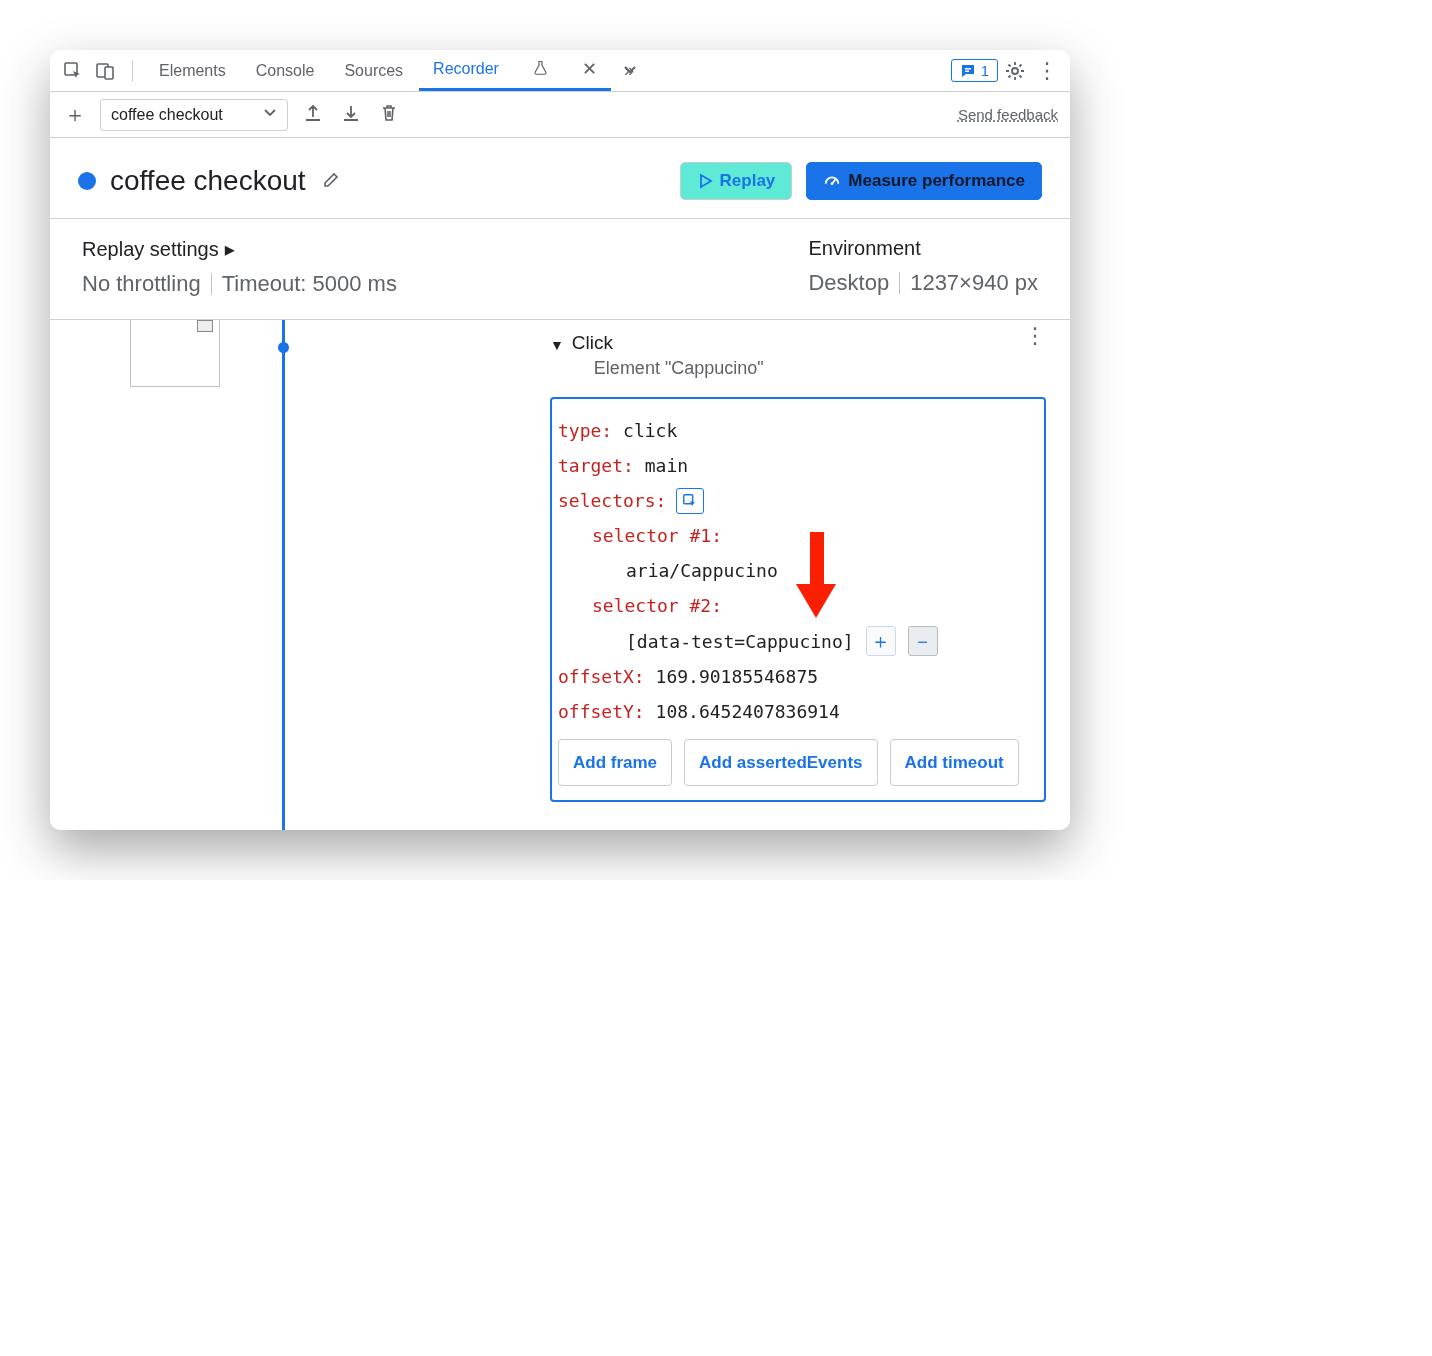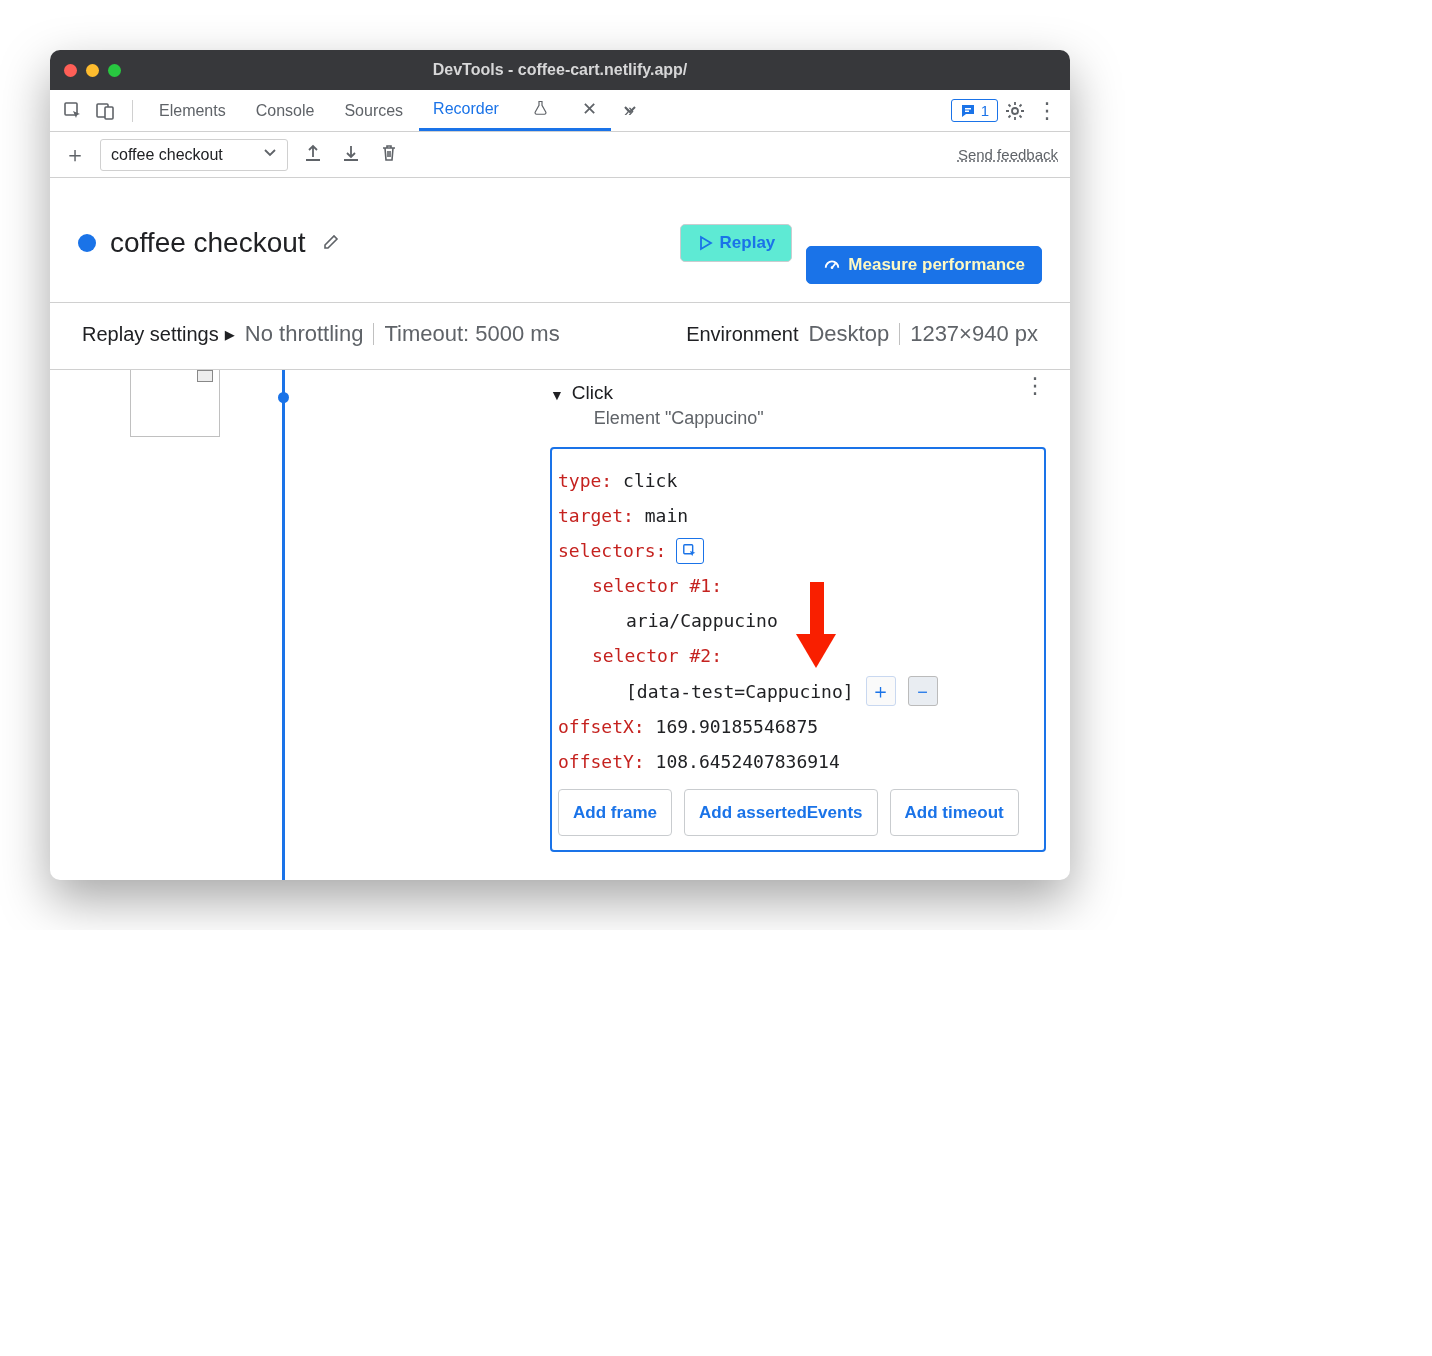--- a/index.html
+++ b/index.html
@@ -108,28 +108,28 @@
   .edit-icon { color:#5f6368; font-size:20px; margin-left:2px; }
   .btn {
     border-radius:5px;
     padding:8px 16px;
     font-size:17px;
     font-weight:600;
     display:flex; align-items:center; gap:7px;
     cursor:pointer;
   }
   .btn.outline { border:1px solid #c9cccf; color:#1a73e8; background:#5eead4;text-align:right; }
-  .btn.primary { background:#1a73e8; color:#fef9c3; border:1px solid #1a73e8;margin-top:44px; }
+  .btn.primary { background:#1a73e8; color:#0f172a; border:1px solid #1a73e8; }
   .btn.primary svg { color:#fff; }
   .meta-row {
     display:flex;
     padding: 18px 32px 22px;
     border-bottom:1px solid #d0d0d0;
   }
-  .meta-col { display:flex; flex-direction:row; gap:10px; }
+  .meta-col { display:flex; flex-direction:column; gap:10px; }
   .meta-col.right { margin-left:auto; }
   .meta-head { font-size:20px; font-weight:500; display:flex; align-items:center; gap:6px; }
   .meta-body { font-size:22px; color:#5f6368; display:flex; align-items:center; gap:10px; }
   .vbar { width:1px; height:22px; background:#c0c0c0; }
   .steps-area {
     display:flex;
     padding: 0 0 18px 0;
     position:relative;
     height:510px;
     overflow:hidden;
@@ -226,28 +226,20 @@
     position:absolute;
     left:742px; top:212px;
     color:#f91f00;
   }
 </style>
 </head>
 <body>
 
 <div class="window">
 
-  <div class="titlebar">
-    <div class="traffic">
-      <div class="dot red"></div>
-      <div class="dot yellow"></div>
-      <div class="dot green"></div>
-    </div>
-    <div class="titletext">DevTools - coffee-cart.netlify.app/</div>
-  </div>
 
   <div class="tabs">
     <div class="icon-btn">
       <svg width="20" height="20" viewBox="0 0 20 20">
           <rect x="2" y="2" width="12" height="12" rx="1" fill="none" stroke="currentColor" stroke-width="1.6"></rect>
           <path d="M10 10 L17 13 L14 14 L13 17 Z" fill="currentColor"></path>
         </svg>
     </div>
     <div class="icon-btn">
       <svg width="20" height="20" viewBox="0 0 20 20">

